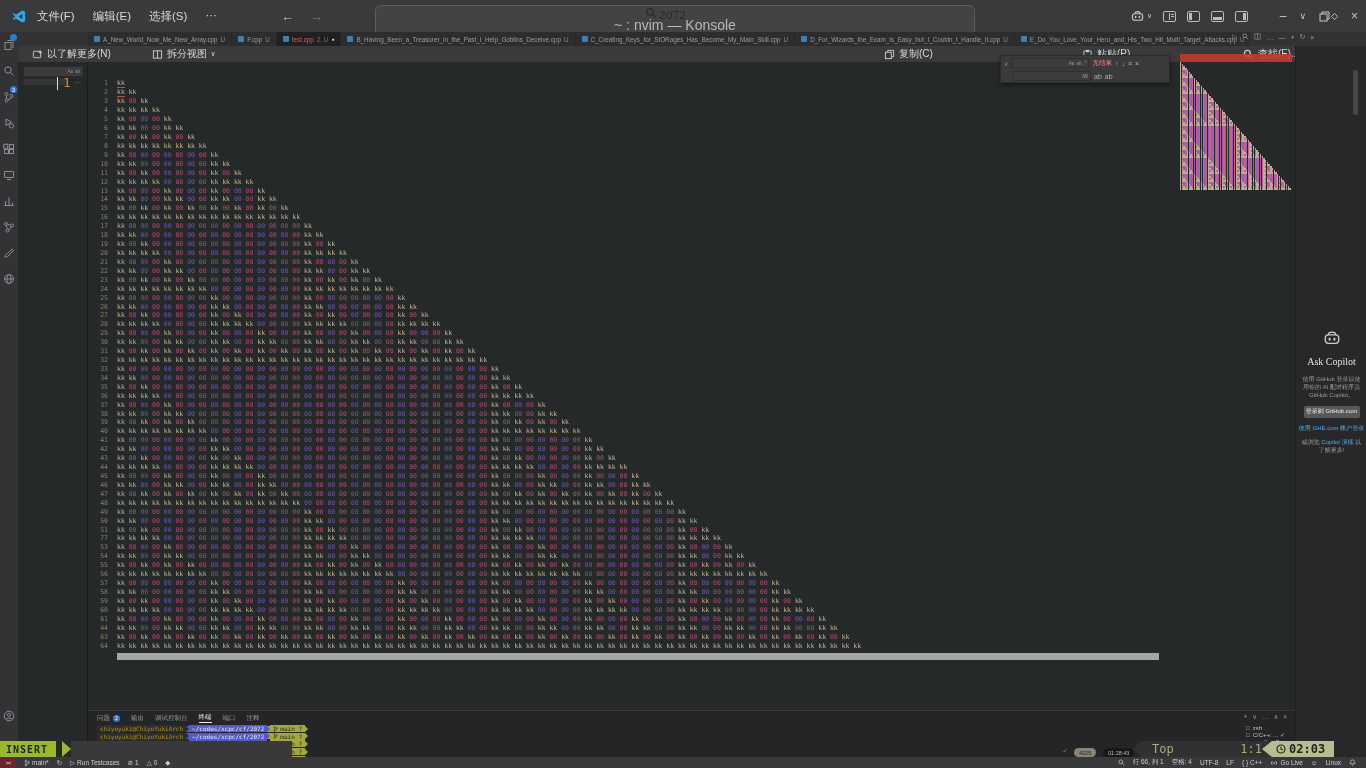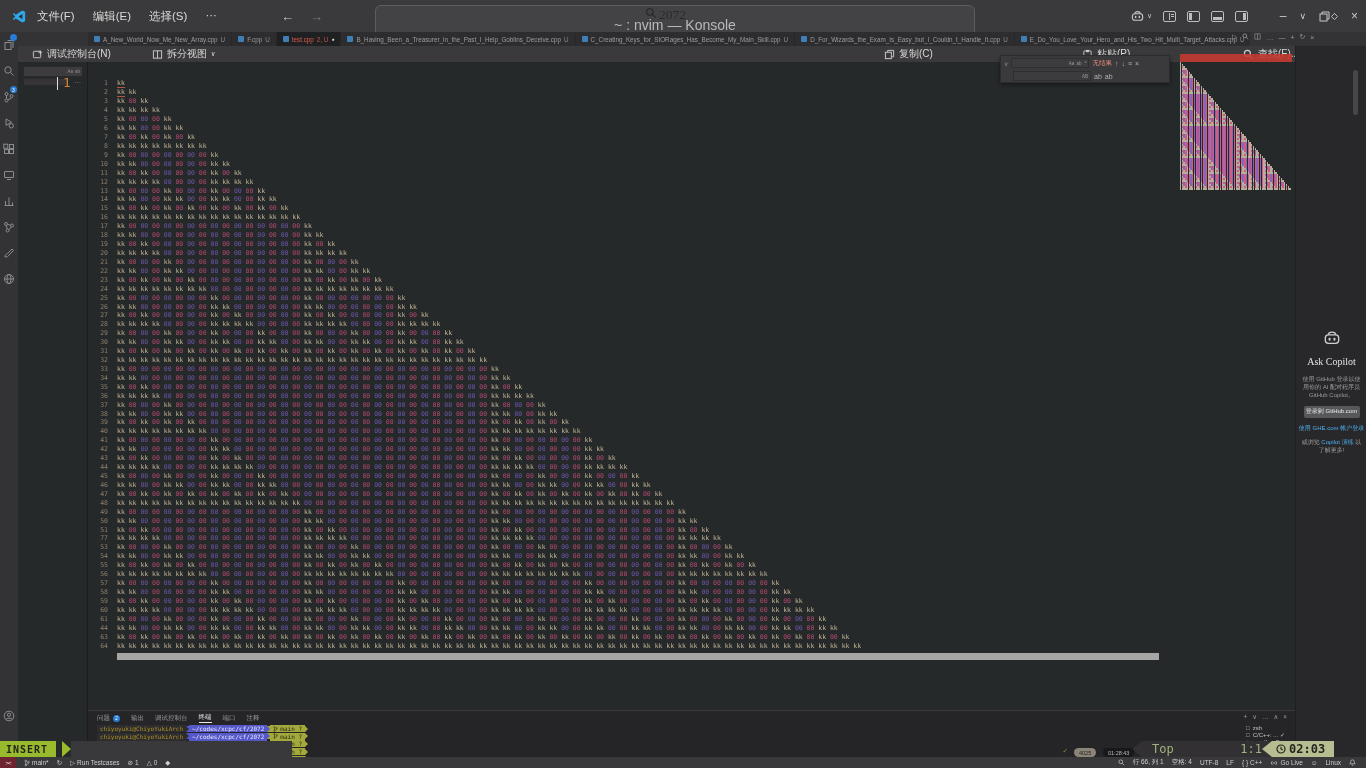--- a/index.html
+++ b/index.html
@@ -268,21 +268,21 @@
       <span>↻</span>
       <span>×</span>
     </div>
 
   <div class="ktoolbar">
     <div class="kitem" style="left:14px;">
       <svg width="11" height="11" viewBox="0 0 12 12">
           <rect x="1.5" y="2.5" width="8" height="7" rx="1" fill="none" stroke="#cfcfcf"></rect>
           <path d="M9 1.5v4M7 3.5h4" stroke="#cfcfcf" fill="none"></path>
         </svg>
-      <span>调试控制台(N)</span>
+      <span>以了解更多(N)</span>
     </div>
     <div class="kitem" style="left:134px;font-family:Liberation Mono, monospace;">
       <svg width="11" height="11" viewBox="0 0 12 12">
           <rect x="1.5" y="2" width="9" height="8" fill="none" stroke="#cfcfcf"></rect>
           <line x1="6" y1="2" x2="6" y2="10" stroke="#cfcfcf"></line>
         </svg>
       <span>拆分视图</span>
       <span style="font-size:7px;">∨</span>
     </div>
     <div class="kitem" style="left:866px;justify-content:center;">

